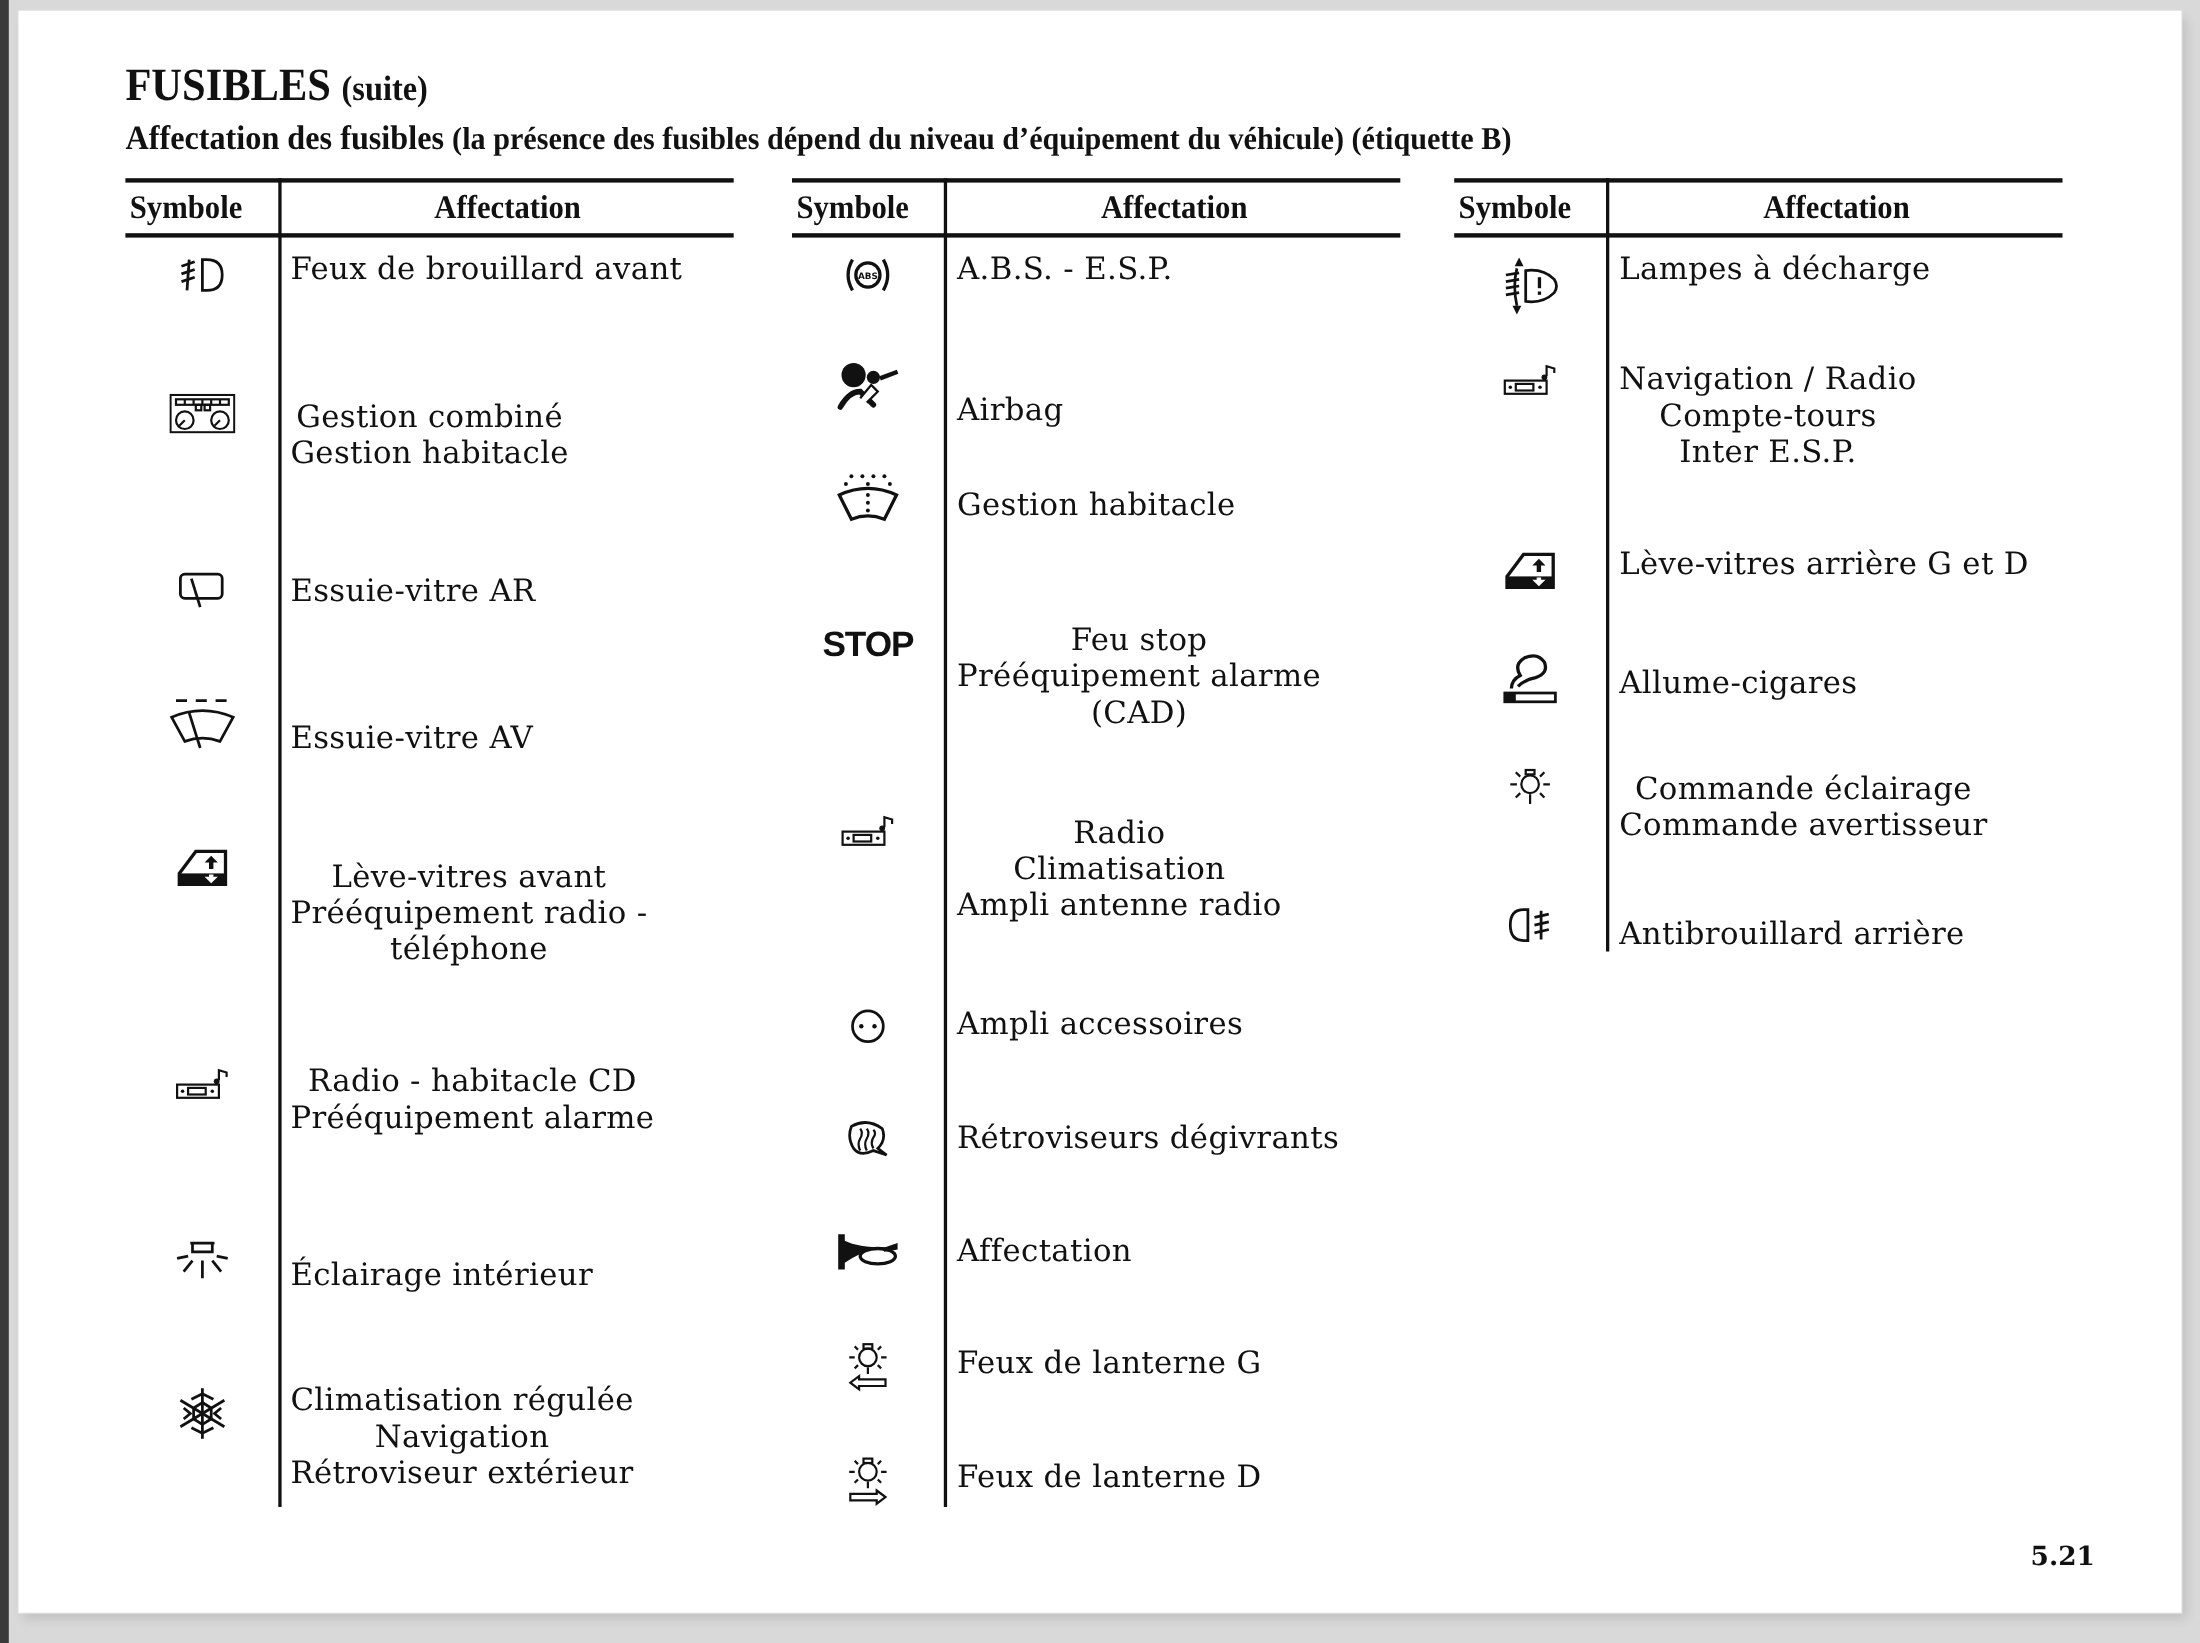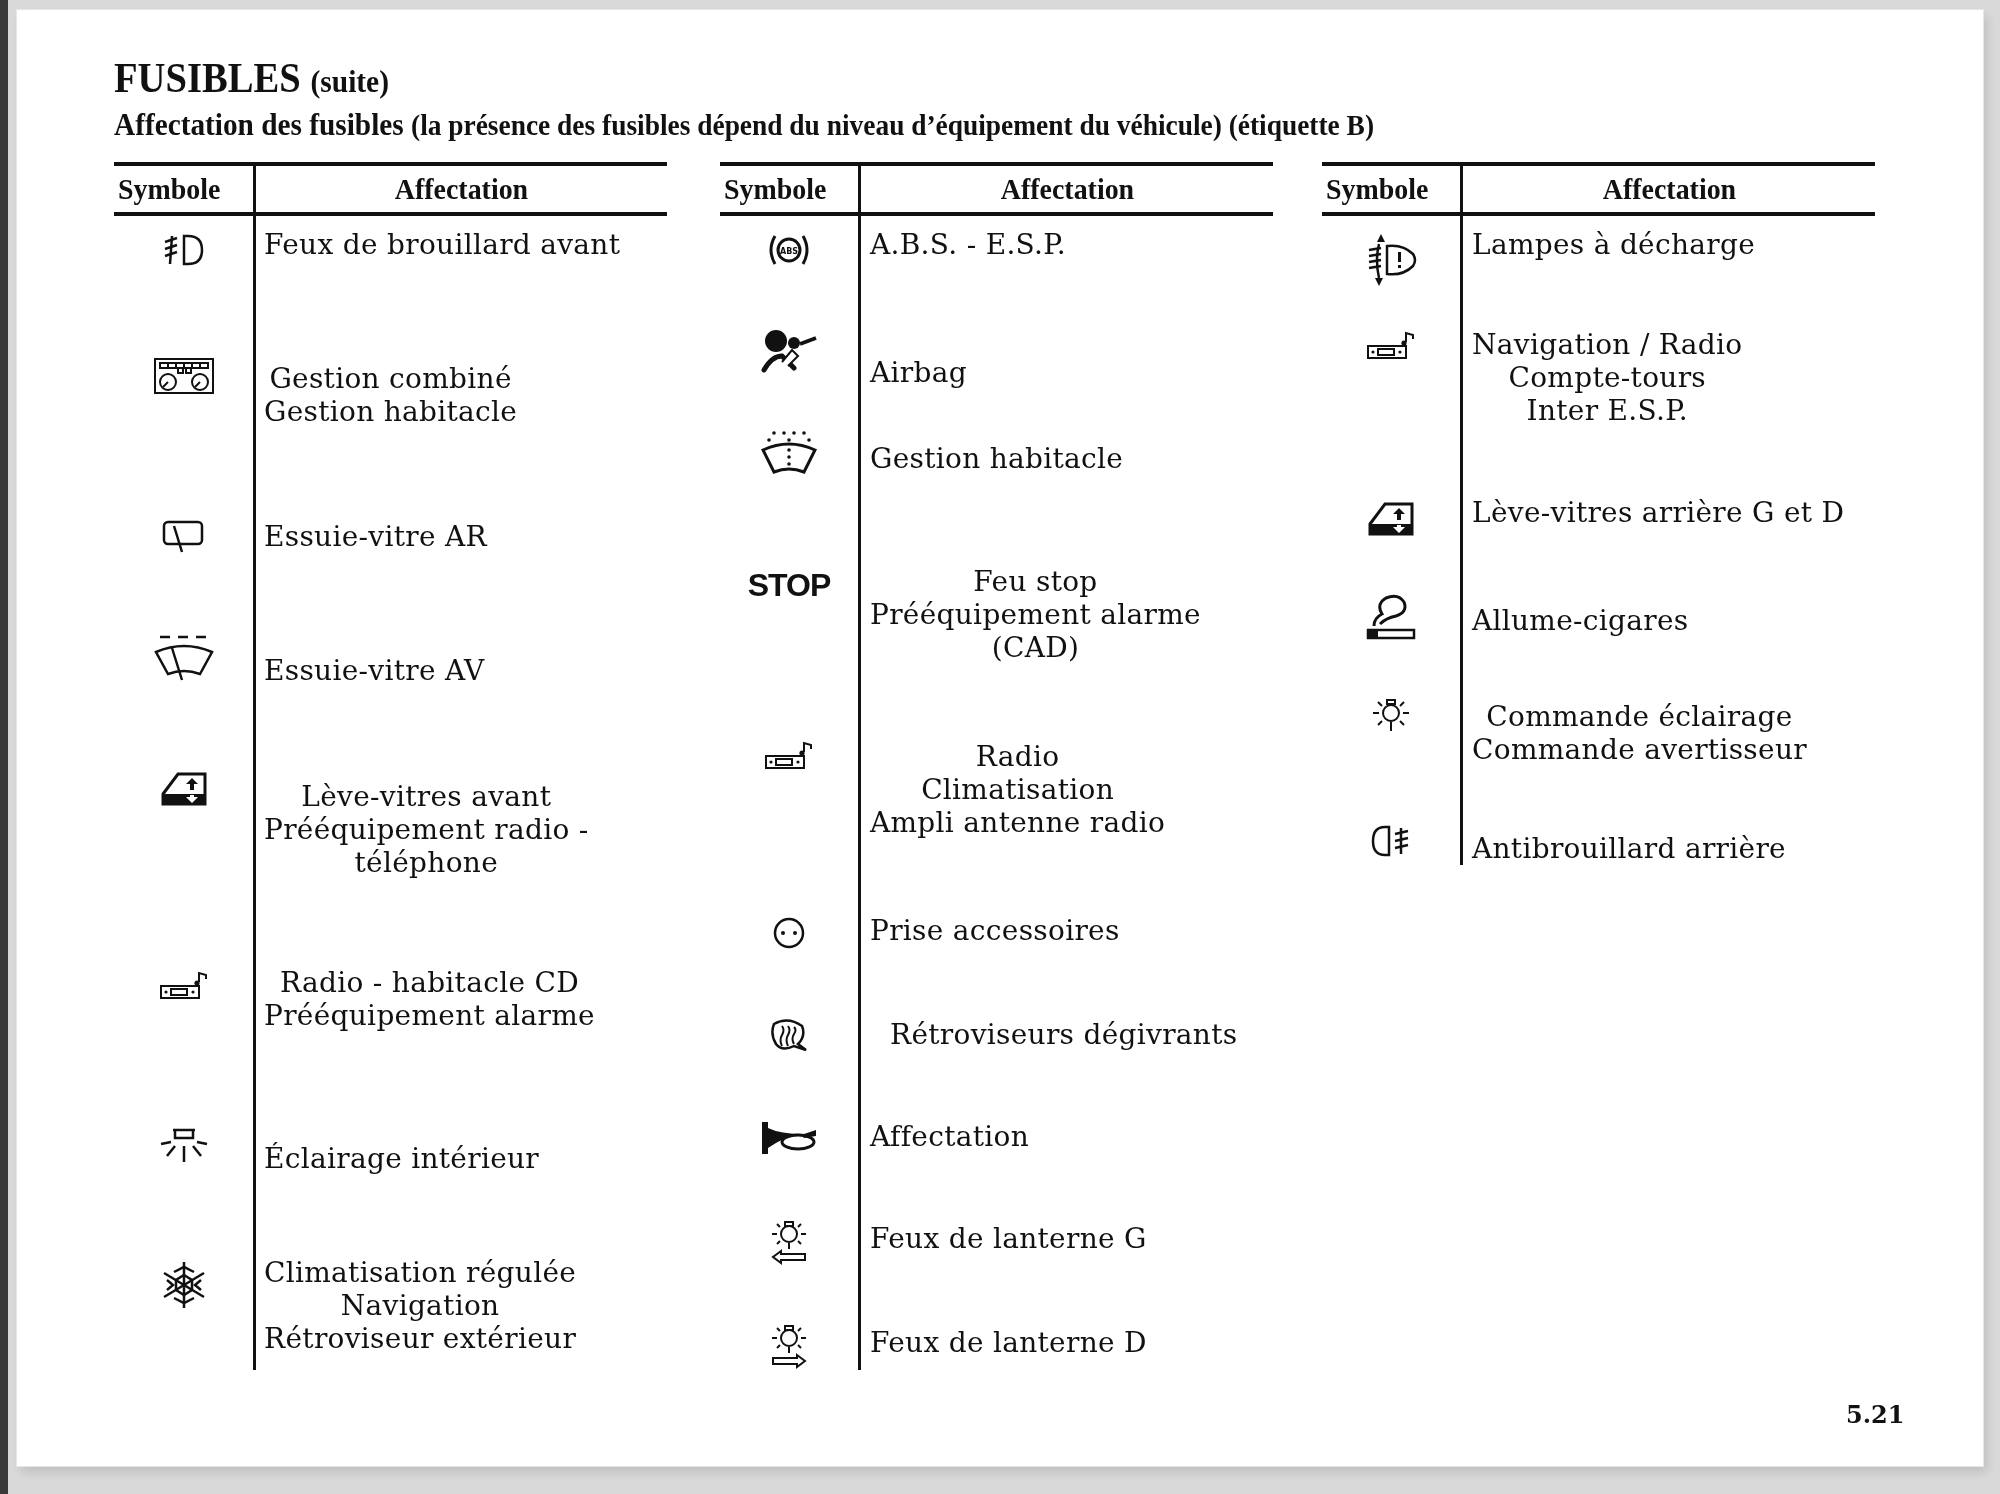--- a/index.html
+++ b/index.html
@@ -326,36 +326,36 @@
 
     <div class="row" style="top:754px;">
       <div class="sym" style="left:0;width:138px;">
         <svg width="34" height="34" viewBox="0 0 34 34">
             <circle cx="17" cy="17" r="14" fill="none" stroke="#111" stroke-width="2.5"></circle>
             <circle cx="11" cy="17" r="2" fill="#111"></circle>
             <circle cx="23" cy="17" r="2" fill="#111"></circle>
           </svg>
       </div>
       <div class="aff" style="left:150px;top:-2px;">
-          <div>Prise accessoires</div>
+          <div>Ampli accessoires</div>
         </div>
     </div>
 
     <div class="row" style="top:856px;">
       <div class="sym" style="left:0;width:138px;">
         <svg width="42" height="36" viewBox="0 0 42 36">
             <path d="M6 6 Q20 -2 34 8 Q38 18 30 26 L38 32 L26 28 Q14 34 8 26 Q2 16 6 6 Z" fill="none" stroke="#111" stroke-width="2.5"></path>
             <g stroke="#111" stroke-width="2" fill="none">
               <path d="M14 28 Q11 22 14 17 Q17 12 14 8"></path>
               <path d="M20 28 Q17 22 20 17 Q23 12 20 8"></path>
               <path d="M26 26 Q23 21 26 16 Q29 12 26 9"></path>
             </g>
           </svg>
       </div>
-      <div class="aff" style="left:150px;top:0;margin-left:20px;">
+      <div class="aff" style="left:150px;top:0;">
           <div>Rétroviseurs dégivrants</div>
         </div>
     </div>
 
     <div class="row" style="top:958px;">
       <div class="sym" style="left:0;width:138px;">
         <svg width="58" height="36" viewBox="0 0 58 36">
             <path d="M2 2 L8 2 L8 8 Q20 14 44 14 L56 10 L56 16 L44 18 L40 14 Q22 18 8 28 L8 34 L2 34 Z" fill="#111"></path>
             <ellipse cx="38" cy="22" rx="16" ry="7" fill="none" stroke="#111" stroke-width="3"></ellipse>
           </svg>

